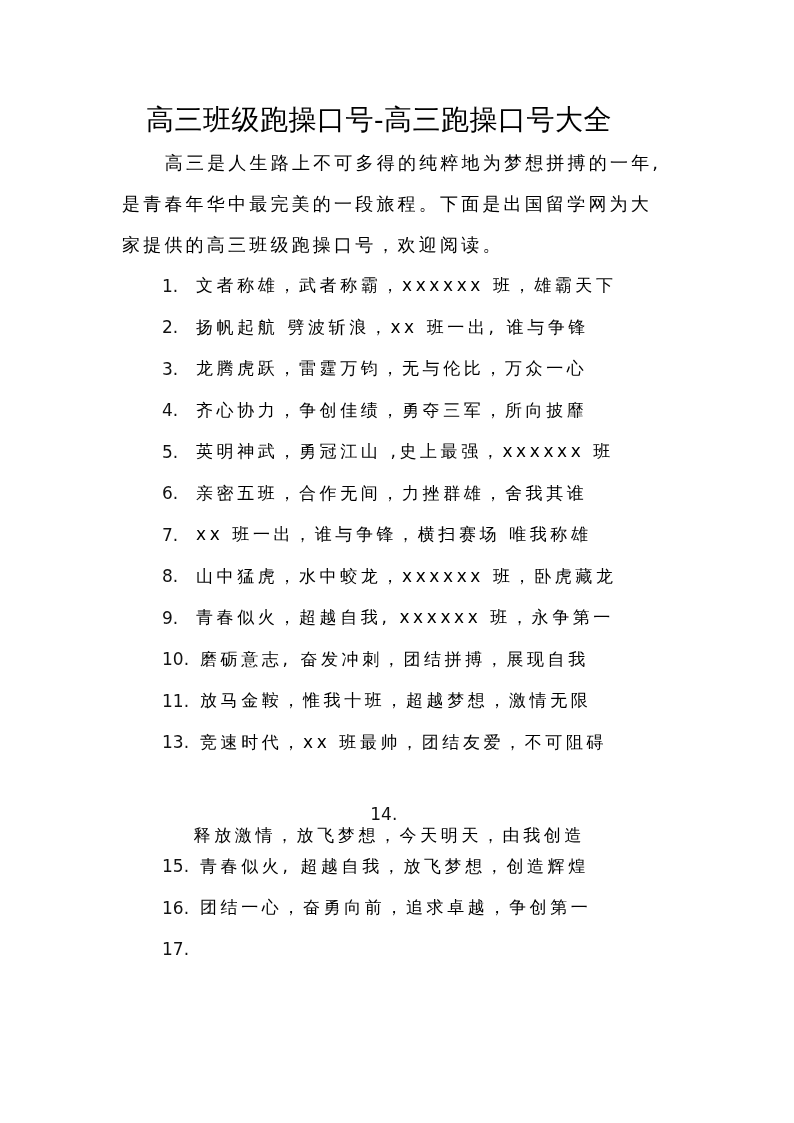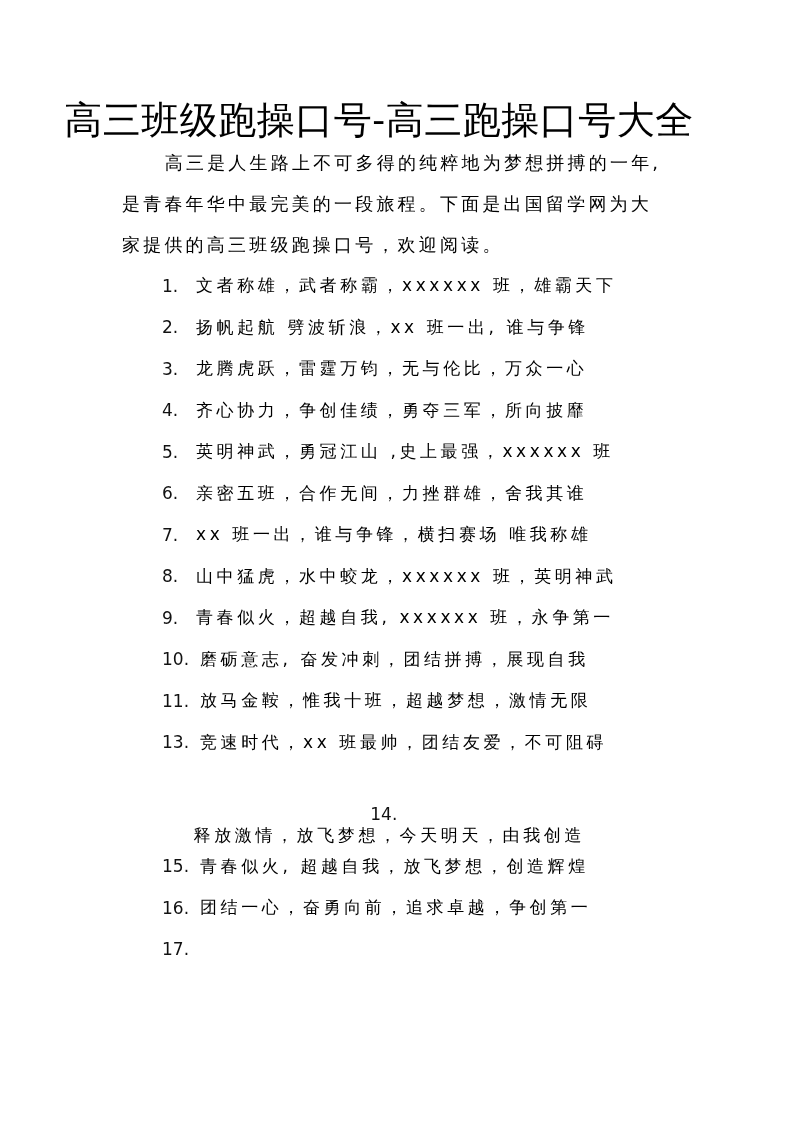--- a/index.html
+++ b/index.html
@@ -21,21 +21,21 @@
       width: 794px; height: 1123px;
       background: #ffffff;
     }
     .title {
       position: absolute;
       left: 0;
       top: 100px;
       width: 758px;
       text-align: center;
       font-family: "DejaVu Serif", "Liberation Serif", serif;
-      font-size: 38px;
+      font-size: 28px;
       line-height: 40px;
       letter-spacing: 0.5px;
       white-space: nowrap;
     }
     .intro {
       position: absolute;
       left: 122px;
       top: 142px;
       width: 540px;
       font-size: 18px;
@@ -114,21 +114,21 @@
     <li class="list-item">
       <span class="num">6.</span>
       <span class="text">亲密五班，合作无间，力挫群雄，舍我其谁</span>
     </li>
     <li class="list-item">
       <span class="num">7.</span>
       <span class="text">xx 班一出，谁与争锋，横扫赛场 唯我称雄</span>
     </li>
     <li class="list-item">
       <span class="num">8.</span>
-      <span class="text">山中猛虎，水中蛟龙，xxxxxx 班，英明神武</span>
+      <span class="text">山中猛虎，水中蛟龙，xxxxxx 班，卧虎藏龙</span>
     </li>
     <li class="list-item">
       <span class="num">9.</span>
       <span class="text">青春似火，超越自我, xxxxxx 班，永争第一</span>
     </li>
     <li class="list-item">
       <span class="num two-digit">10.</span>
       <span class="text">磨砺意志, 奋发冲刺，团结拼搏，展现自我</span>
     </li>
     <li class="list-item">

